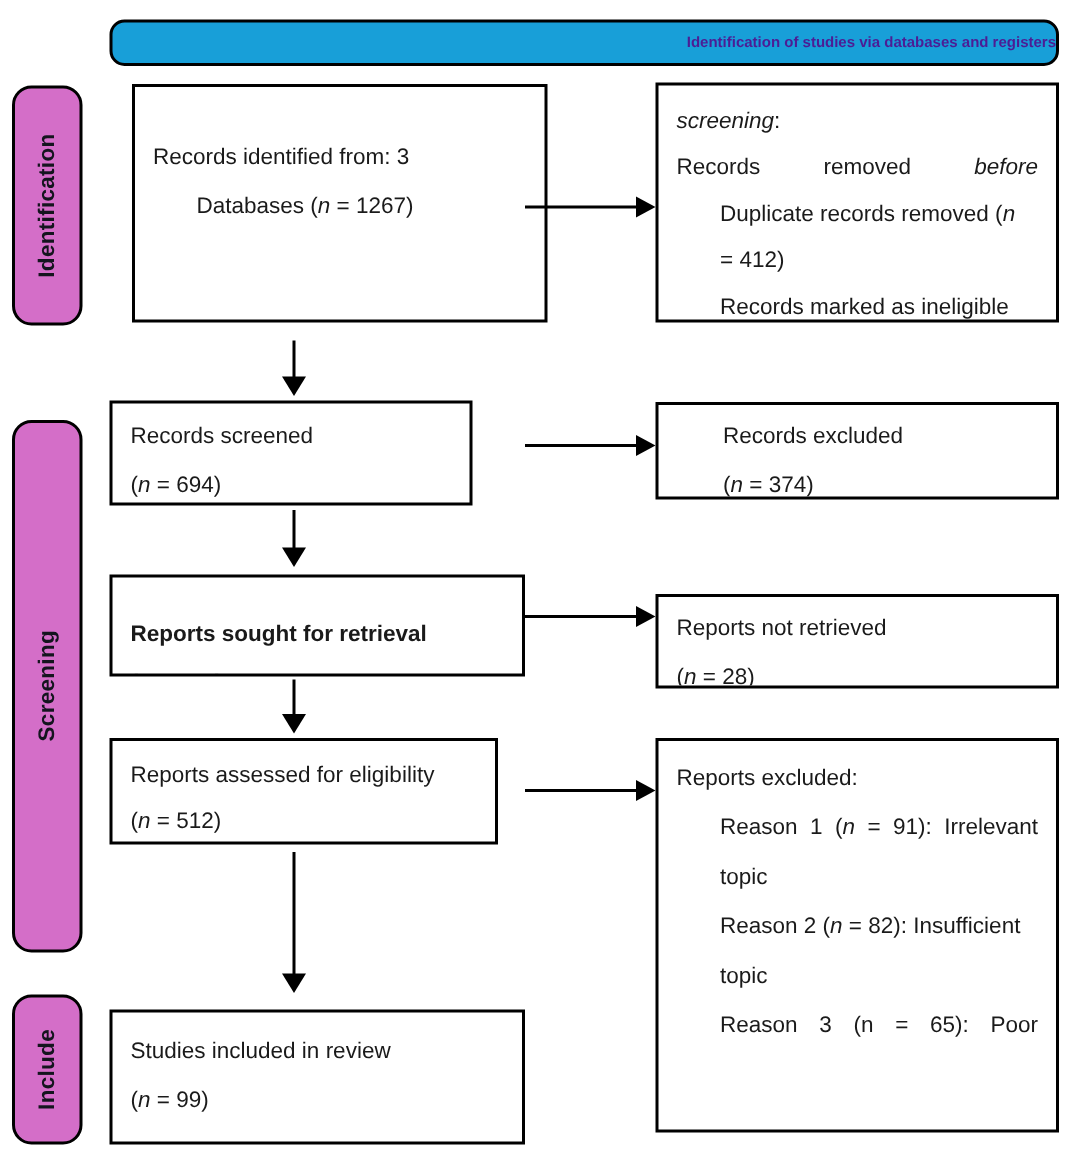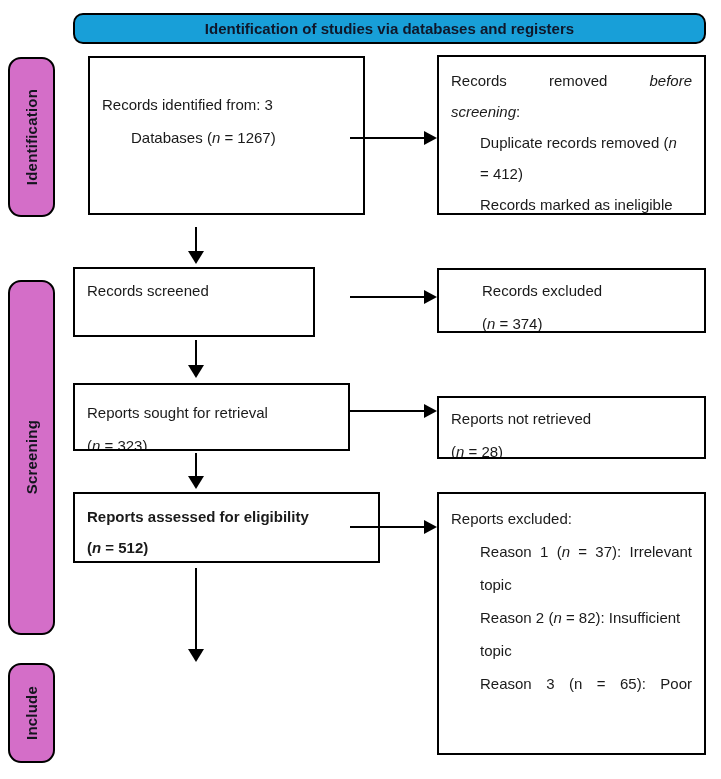--- a/index.html
+++ b/index.html
@@ -12,23 +12,23 @@
     color: var(--text, #1a1a1a);
     overflow: hidden;
   }
   .banner {
     position: absolute;
     left: 73px; top: 13px; width: 633px; height: 31px;
     background: var(--header-blue, #189fd8);
     border: 2px solid var(--border, #000);
     border-radius: 10px;
     box-sizing: border-box;
-    display: flex; align-items: center; justify-content: center;
-    font-weight: bold; font-size: 15px;
-    color: #0f172a;
+    display: flex; align-items: center; justify-content: flex-end;
+    font-weight: bold; font-size: 10px;
+    color: #4c1d95;
   }
   .stage {
     position: absolute;
     left: 8px; width: 47px;
     background: var(--stage-pink, #d46ec8);
     border: 2px solid var(--border, #000);
     border-radius: 13px;
     box-sizing: border-box;
     display: flex; align-items: center; justify-content: center;
     color: #14141e;
@@ -88,57 +88,62 @@
   </div>
   <div class="stage" style="top:663px;height:100px;">
     <span class="vtext">Include</span>
   </div>
 
   <div class="box" style="left:73px;top:56px;width:277px;height:159px;padding-top:30px;margin-left:15px;">
       <div class="line"><span>Records identified from: 3</span></div>
       <div class="line ind"><span>Databases (</span><span class="it">n</span><span> = 1267)</span></div>
     </div>
   <div class="box lh31" style="left:437px;top:55px;width:269px;height:160px;padding-top:8px;">
+      <div class="line"><span class="it">screening</span><span>:</span></div>
       <div class="line jus"><span>Records removed </span><span class="it">before</span></div>
-      <div class="line"><span class="it">screening</span><span>:</span></div>
       <div class="line ind"><span>Duplicate records removed (</span><span class="it">n</span></div>
       <div class="line ind"><span>= 412)</span></div>
       <div class="line ind"><span>Records marked as ineligible</span></div>
     </div>
 
   <div class="box" style="left:73px;top:267px;width:242px;height:70px;padding-top:5px;">
       <div class="line"><span>Records screened</span></div>
+      <div class="line"><span>(</span><span class="it">n</span><span> = 694)</span></div>
     </div>
   <div class="box" style="left:437px;top:268px;width:269px;height:65px;padding-top:4px;padding-left:43px;">
       <div class="line"><span>Records excluded</span></div>
       <div class="line"><span>(</span><span class="it">n</span><span> = 374)</span></div>
     </div>
 
-  <div class="box" style="left:73px;top:383px;width:277px;height:68px;padding-top:11px;">
+  <div class="box" style="left:73px;top:383px;width:277px;height:68px;padding-top:21px;font-weight:bold;">
       <div class="line"><span>Reports sought for retrieval</span></div>
       <div class="line"><span>(</span><span class="it">n</span><span> = 323)</span></div>
     </div>
   <div class="box" style="left:437px;top:396px;width:269px;height:63px;padding-top:4px;">
       <div class="line"><span>Reports not retrieved</span></div>
       <div class="line"><span>(</span><span class="it">n</span><span> = 28)</span></div>
     </div>
 
-  <div class="box lh31" style="left:73px;top:492px;width:307px;height:71px;padding-top:7px;font-weight:bold;">
+  <div class="box lh31" style="left:73px;top:492px;width:259px;height:71px;padding-top:7px;">
       <div class="line"><span>Reports assessed for eligibility</span></div>
       <div class="line"><span>(</span><span class="it">n</span><span> = 512)</span></div>
     </div>
   <div class="box" style="left:437px;top:492px;width:269px;height:263px;padding-top:8px;">
       <div class="line"><span>Reports excluded:</span></div>
-      <div class="line ind jus"><span>Reason 1 (</span><span class="it">n</span><span> = 37): Irrelevant</span></div>
+      <div class="line ind jus"><span>Reason 1 (</span><span class="it">n</span><span> = 91): Irrelevant</span></div>
       <div class="line ind"><span>topic</span></div>
       <div class="line ind"><span>Reason 2 (</span><span class="it">n</span><span> = 82): Insufficient</span></div>
       <div class="line ind"><span>topic</span></div>
       <div class="line ind jus"><span>Reason 3 (n = 65): Poor</span></div>
     </div>
 
+  <div class="box" style="left:73px;top:673px;width:277px;height:90px;padding-top:9px;">
+      <div class="line"><span>Studies included in review</span></div>
+      <div class="line"><span>(</span><span class="it">n</span><span> = 99)</span></div>
+    </div>
 
   <div>
     <div class="h-shaft" style="left:350px;top:137px;width:76px;"></div>
     <div class="h-head" style="left:424px;top:131px;"></div>
   </div>
   <div>
     <div class="h-shaft" style="left:350px;top:296px;width:76px;"></div>
     <div class="h-head" style="left:424px;top:290px;"></div>
   </div>
   <div>

